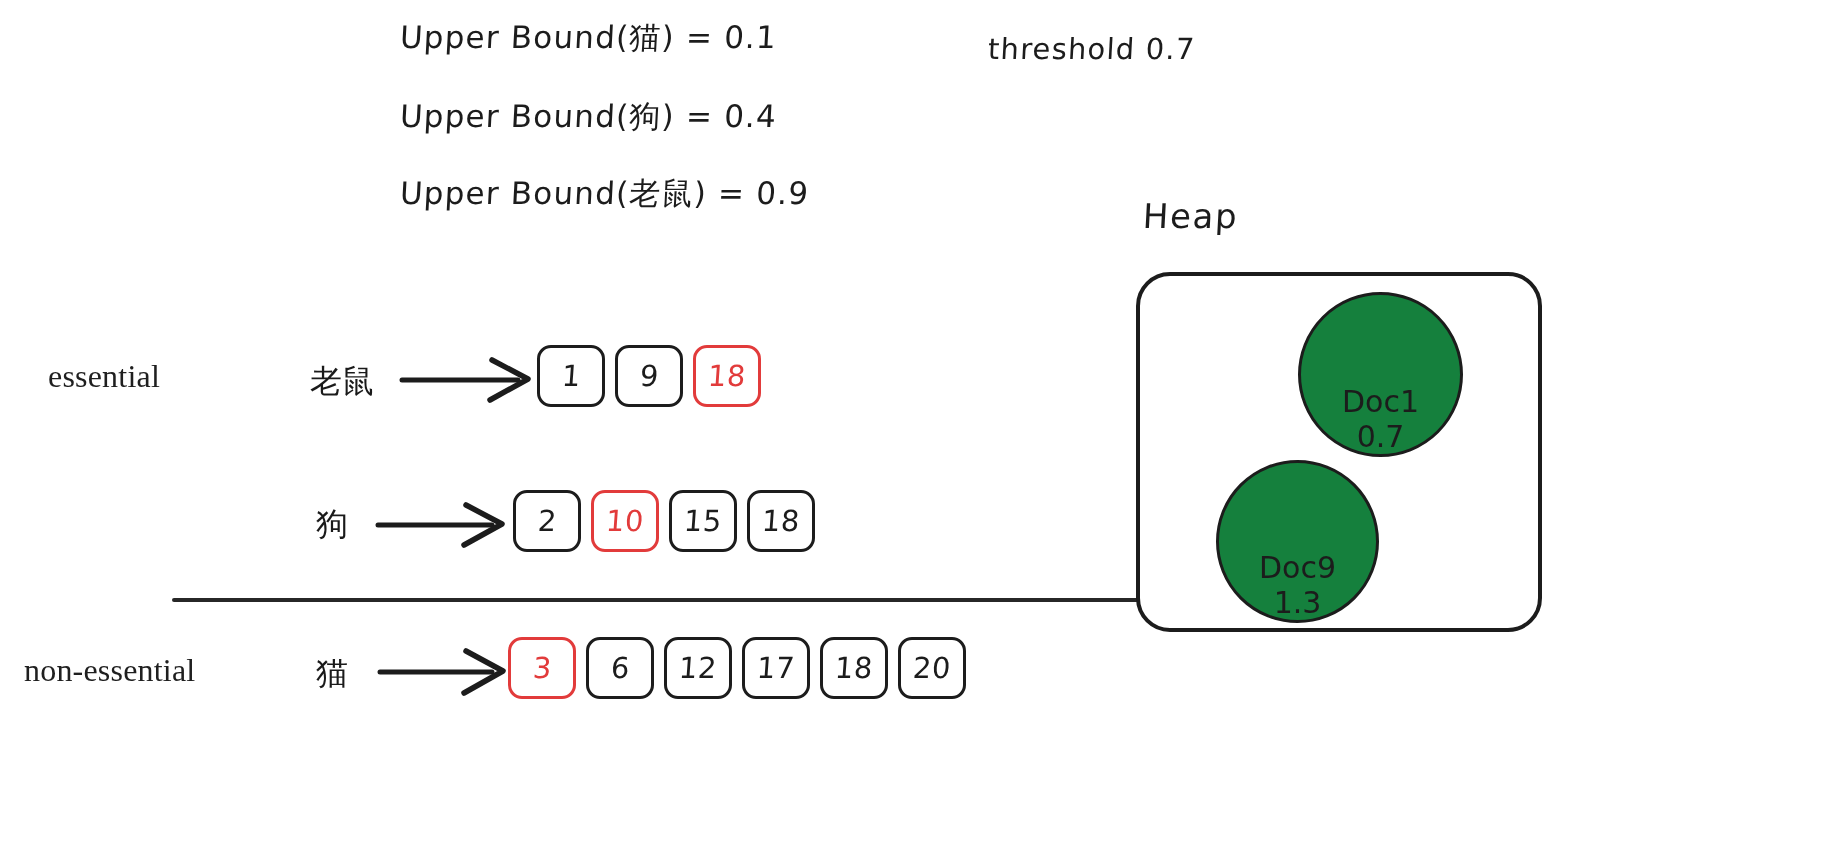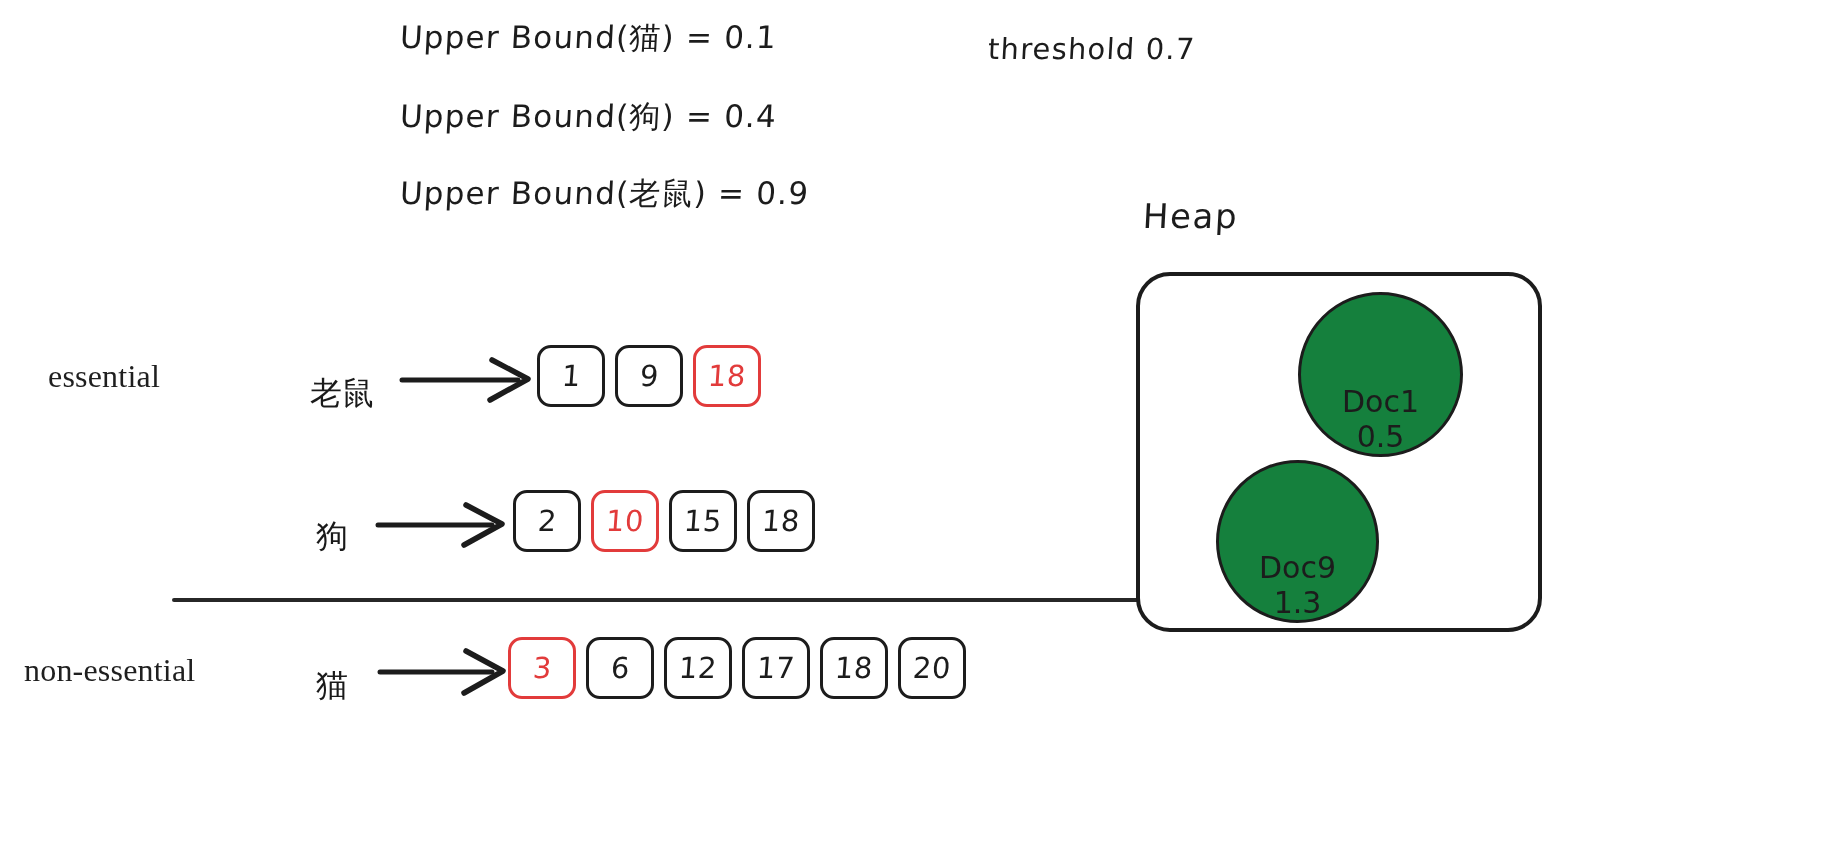--- a/index.html
+++ b/index.html
@@ -61,21 +61,20 @@
   }
   #label-essential { left: 48px; top: 358px; }
   #label-non-essential { left: 24px; top: 652px; text-align: center; }
 
   
   .term-label {
     font-family: "DejaVu Sans", "Liberation Sans", sans-serif;
     font-size: 32px;
     color: #1a1a1a;
     white-space: nowrap;
-    margin-top: 12px;
   }
   #term-0 { left: 310px; top: 360px; }
   #term-1 { left: 316px; top: 503px; }
   #term-2 { left: 316px; top: 652px; }
 
   
   .arrow-svg { position: absolute; overflow: visible; }
 
   
   .row { position: absolute; display: flex; align-items: center; }
@@ -244,19 +243,19 @@
 </div>
 
 <div class="abs" id="divider"></div>
 
 <div class="abs hand" id="heap-label">Heap</div>
 
 <div class="abs" id="heap-box"></div>
 
 <div class="heap-node" id="heap-node-0">
   <span class="node-name">Doc1</span>
-  <span class="node-score">0.5</span>
+  <span class="node-score">0.7</span>
 </div>
 
 <div class="heap-node" id="heap-node-1">
   <span class="node-name">Doc9</span>
   <span class="node-score">1.3</span>
 </div>
 
 </body></html>

